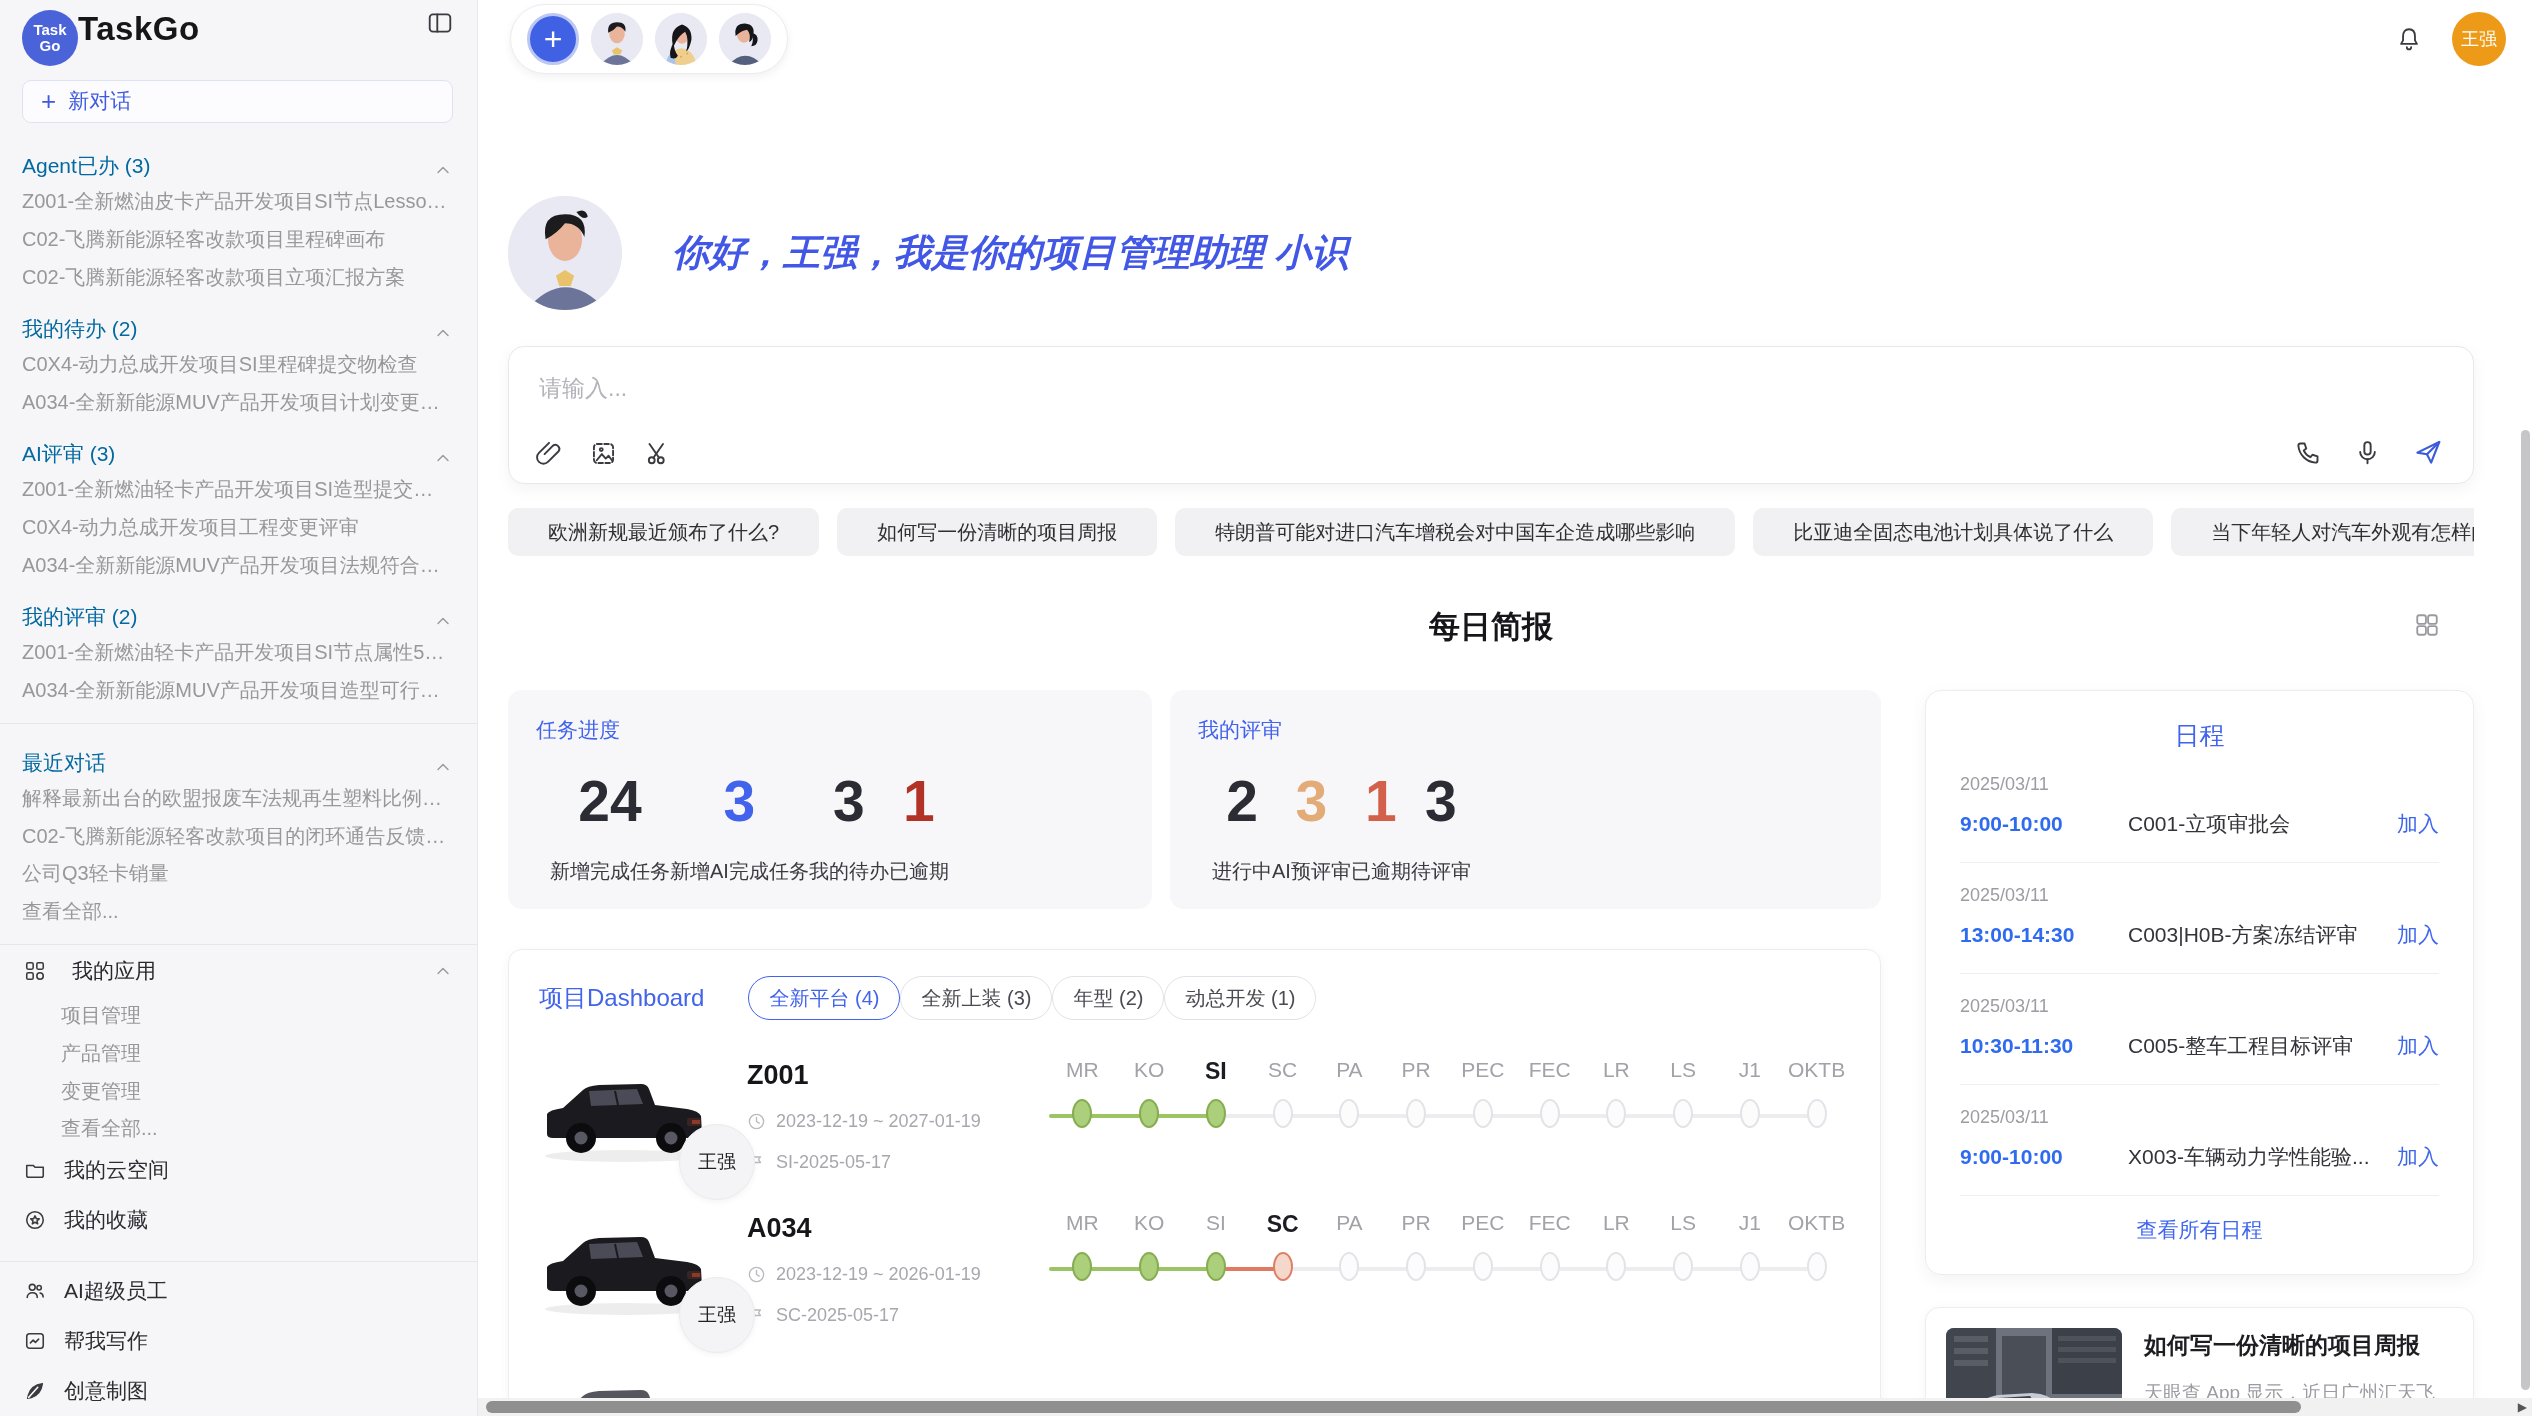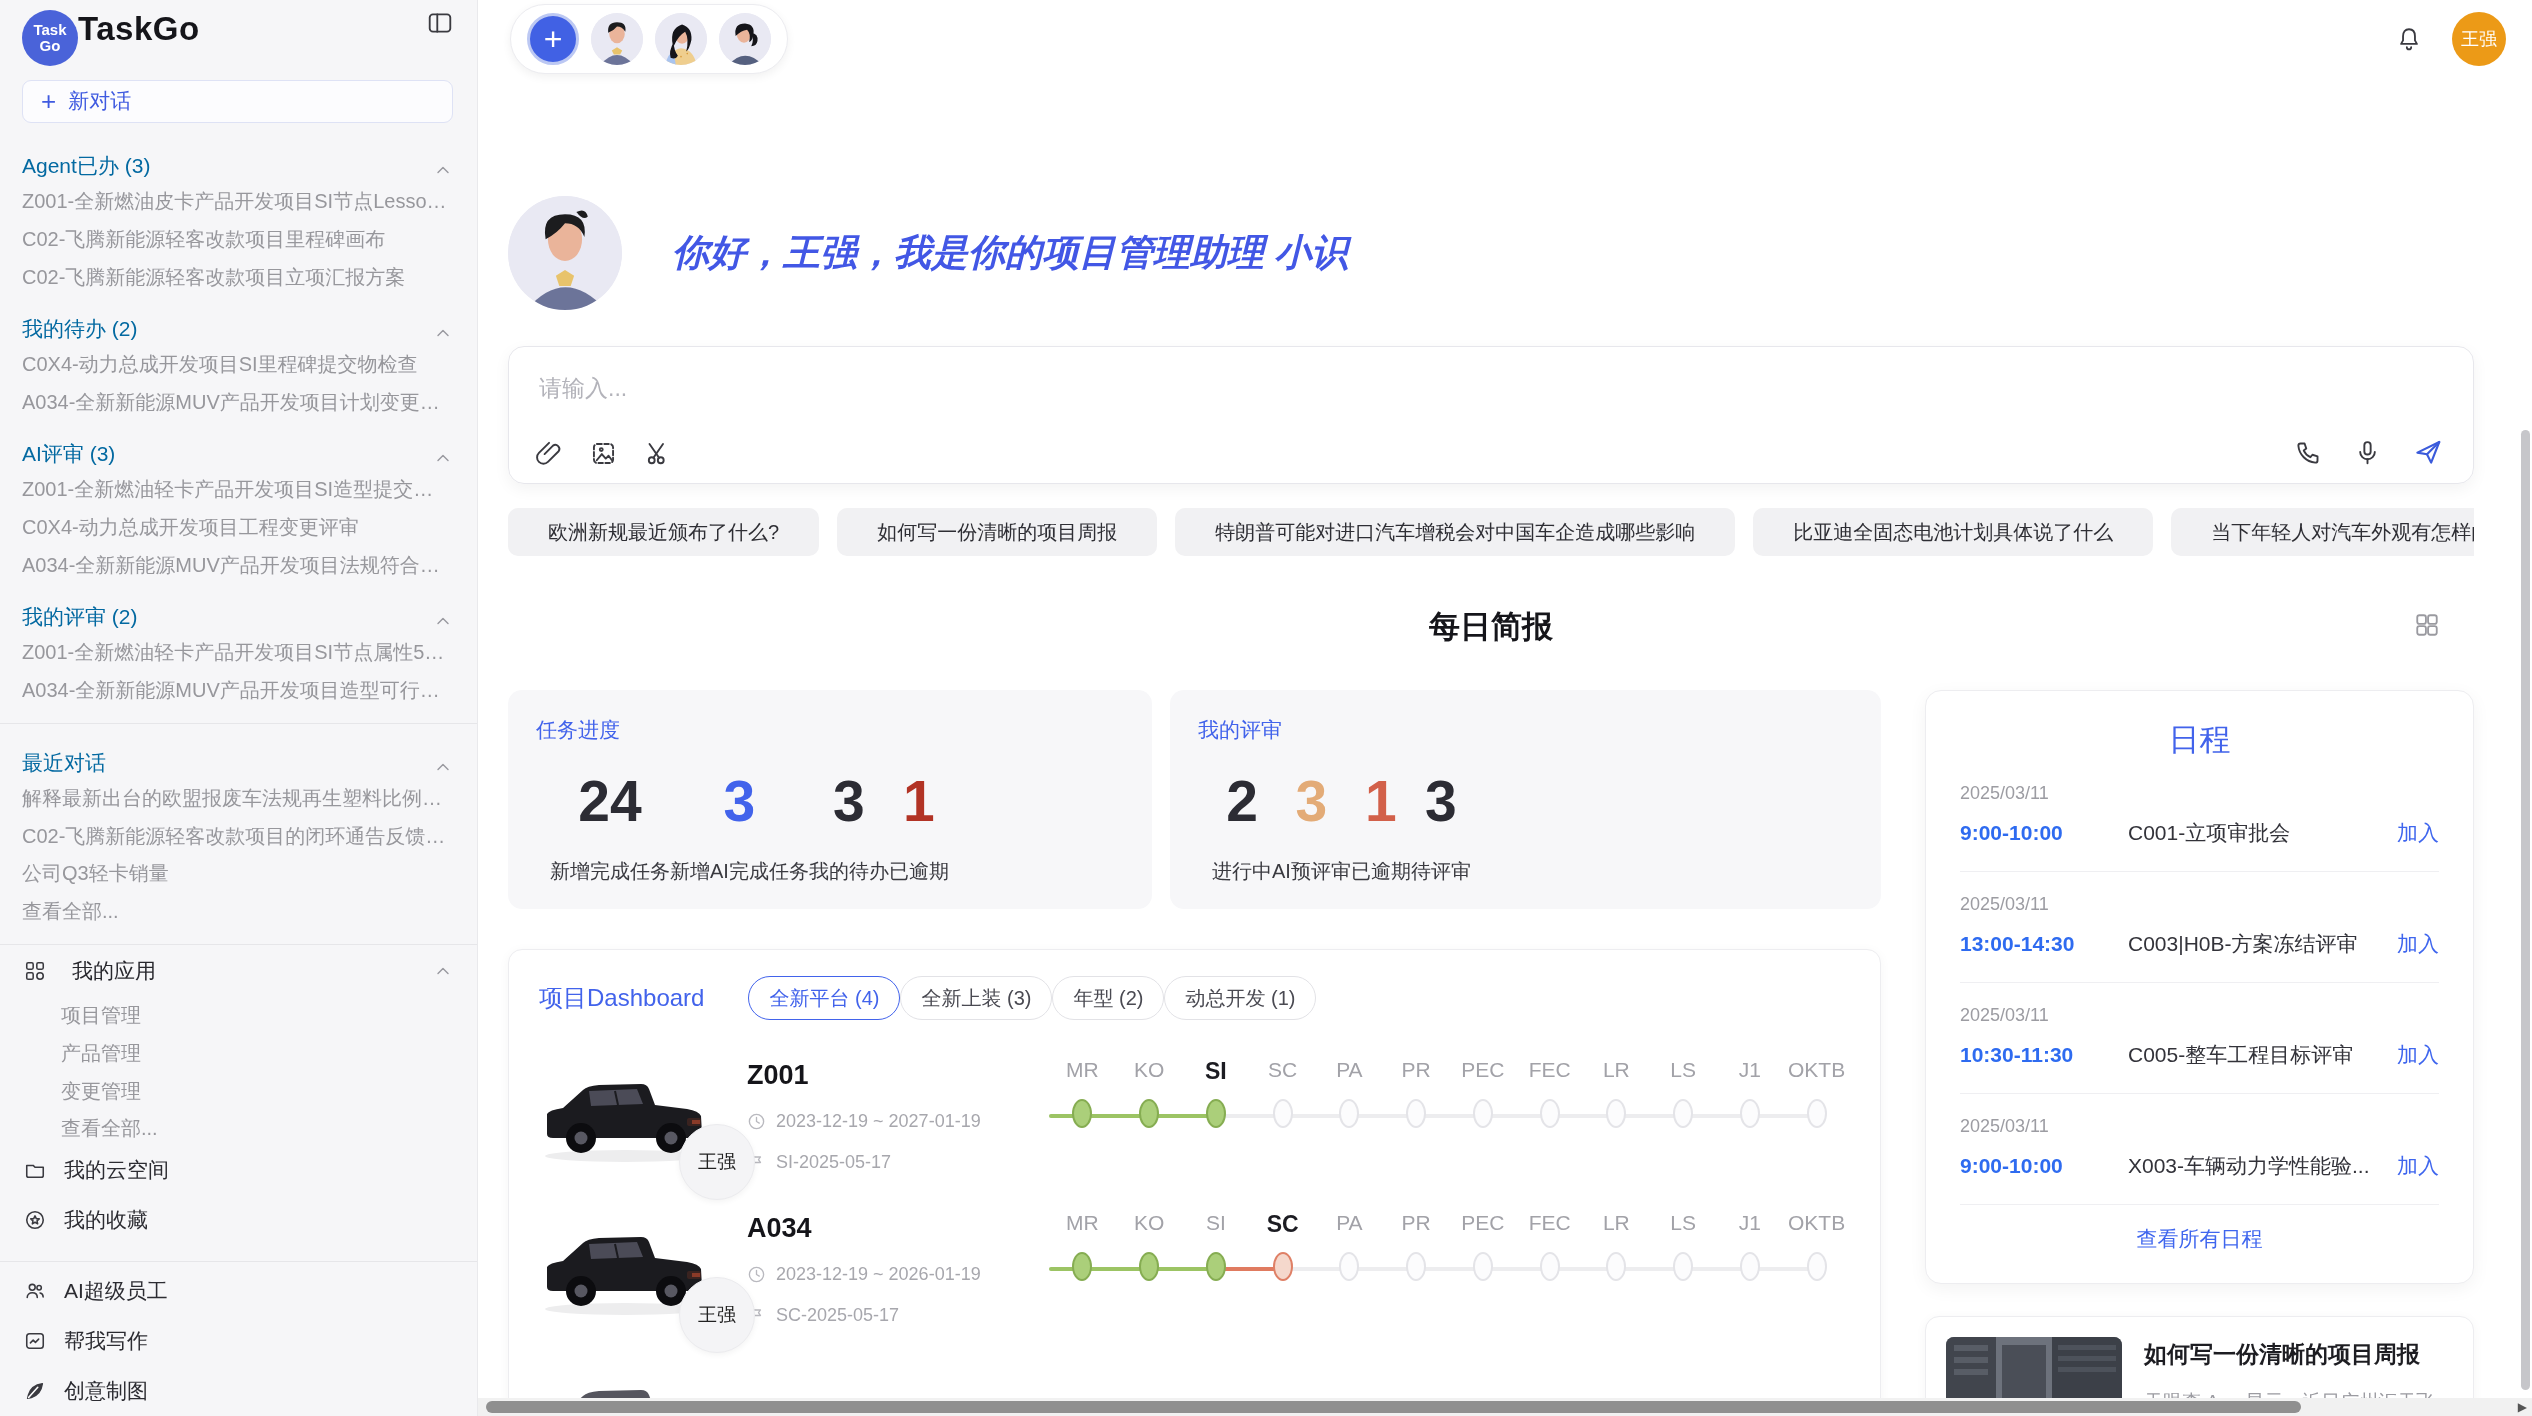--- a/index.html
+++ b/index.html
@@ -113,21 +113,21 @@
   .tl-line.green { right:auto; width:20.8%; background:#9cc464; }
   .tl-line.red { right:auto; left:20.8%; width:8.4%; background:#e07b60; }
   .tl-dots { position:relative; display:flex; height:34px; }
   .dot-cell { flex:1; display:flex; justify-content:center; }
   .dot { width:20px; height:29px; border-radius:50%; background:#fcfcfd; border:2px solid #e4e4e8; }
   .dot.green { background:#abcf7a; border-color:#86ad52; }
   .dot.red { background:#f5d8cc; border-color:#df8066; }
 
   .sched-card { background:#fff; border:1px solid #ededf0; border-radius:16px;
     box-shadow:0 5px 18px rgba(0,0,0,.05); padding:28px 34px 22px; }
-  .sched-title { text-align:center; color:#4263eb; font-size:31px; }
+  .sched-title { text-align:center; color:#4263eb; font-size:25px; }
   .sched-item { padding:22px 0 24px; border-bottom:1px solid #efeff2; }
   .sched-item:last-of-type { border-bottom:none; }
   .sched-date { color:#9c9ca2; font-size:18px; }
   .sched-row { display:flex; align-items:center; margin-top:15px; }
   .sched-time { color:#2e6bf0; font-size:21px; font-weight:600; width:168px; flex:none; }
   .sched-name { flex:1; color:#33333a; font-size:21px; white-space:nowrap; overflow:hidden; text-overflow:ellipsis; }
   .sched-join { color:#3f66ee; font-size:21px; margin-left:14px; cursor:pointer; flex:none; }
   .sched-footer { text-align:center; color:#3f66ee; font-size:21px; padding:20px 0 8px; cursor:pointer; }
 
   .news-card { margin-top:32px; background:#fff; border:1px solid #ededf0; border-radius:14px;

